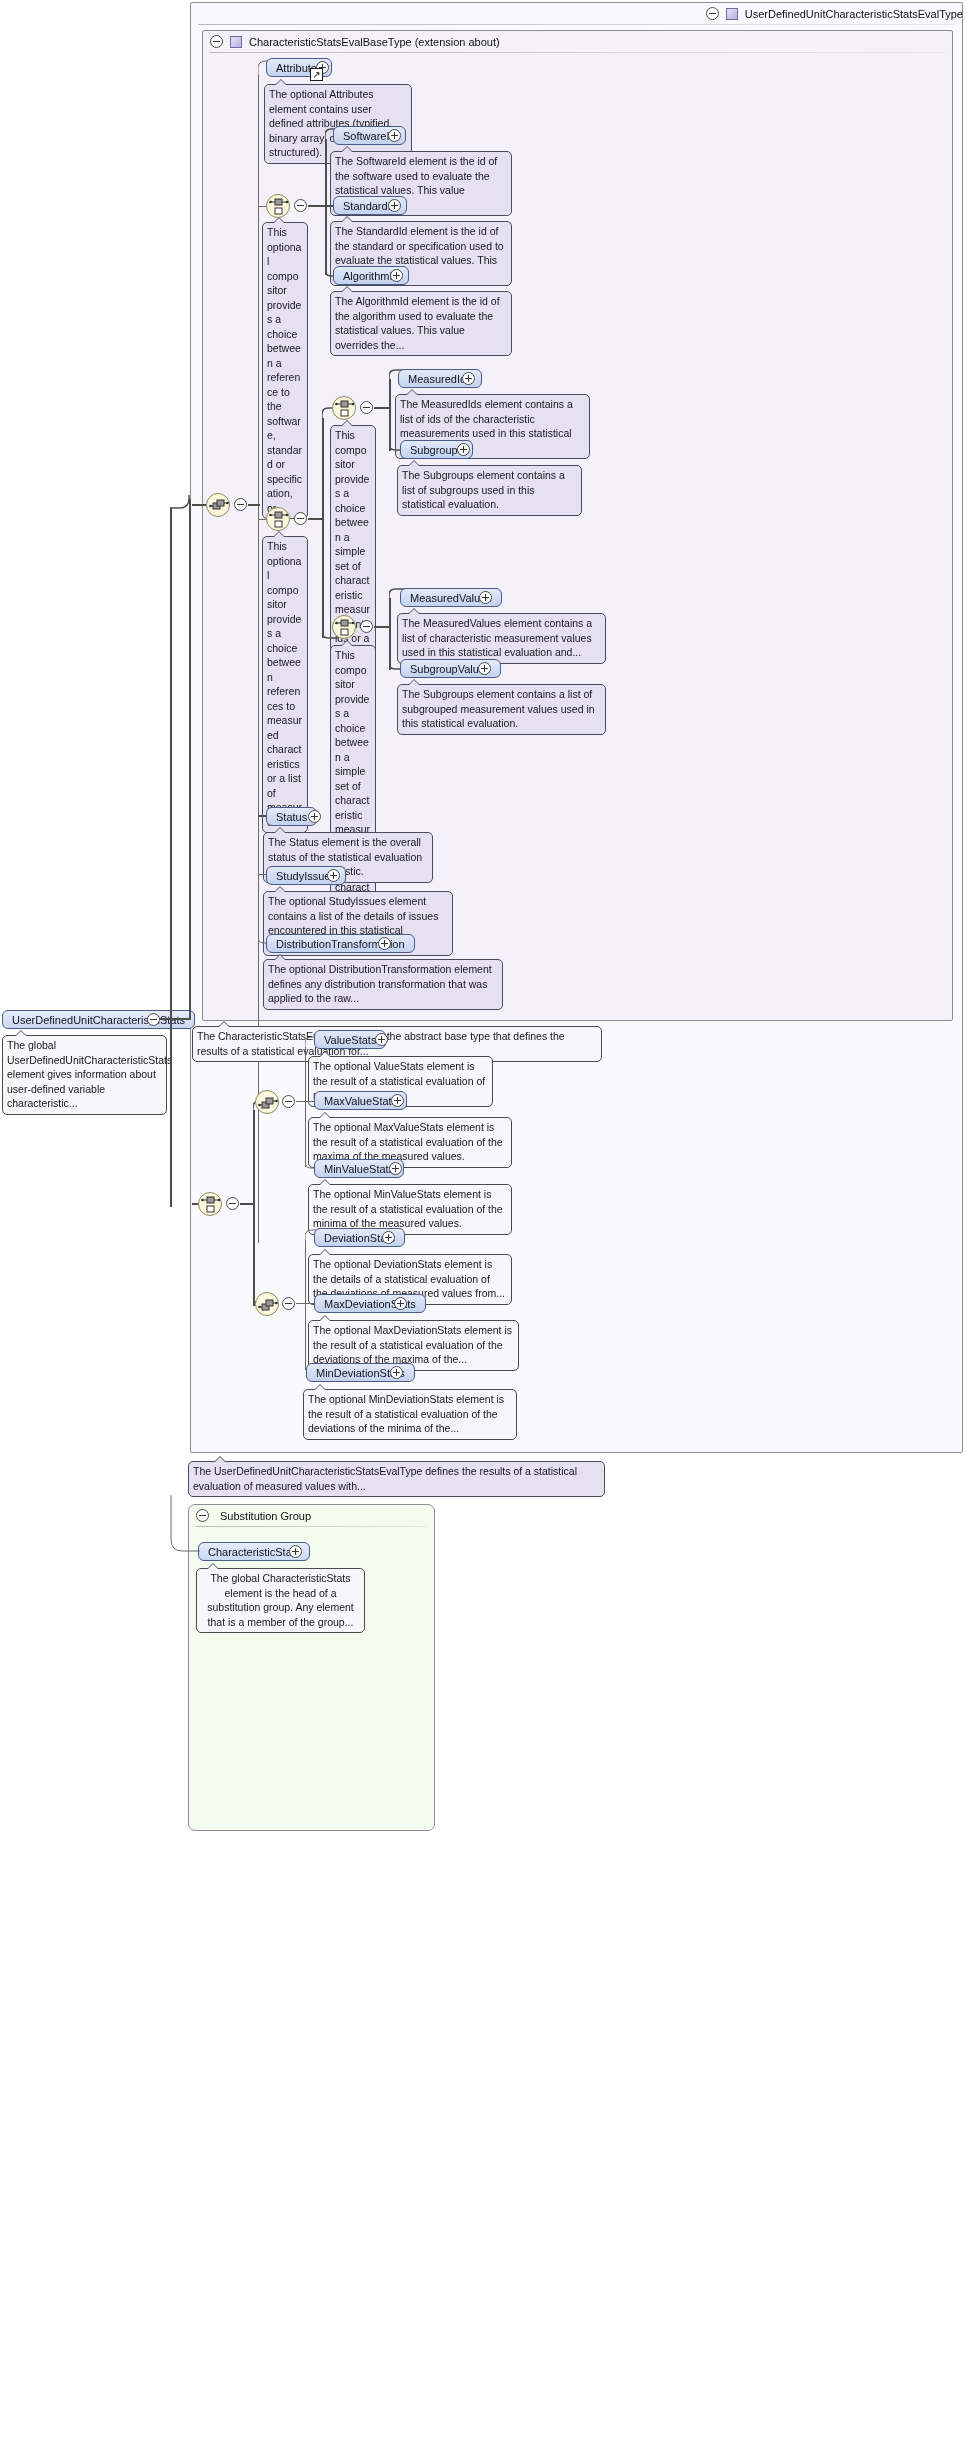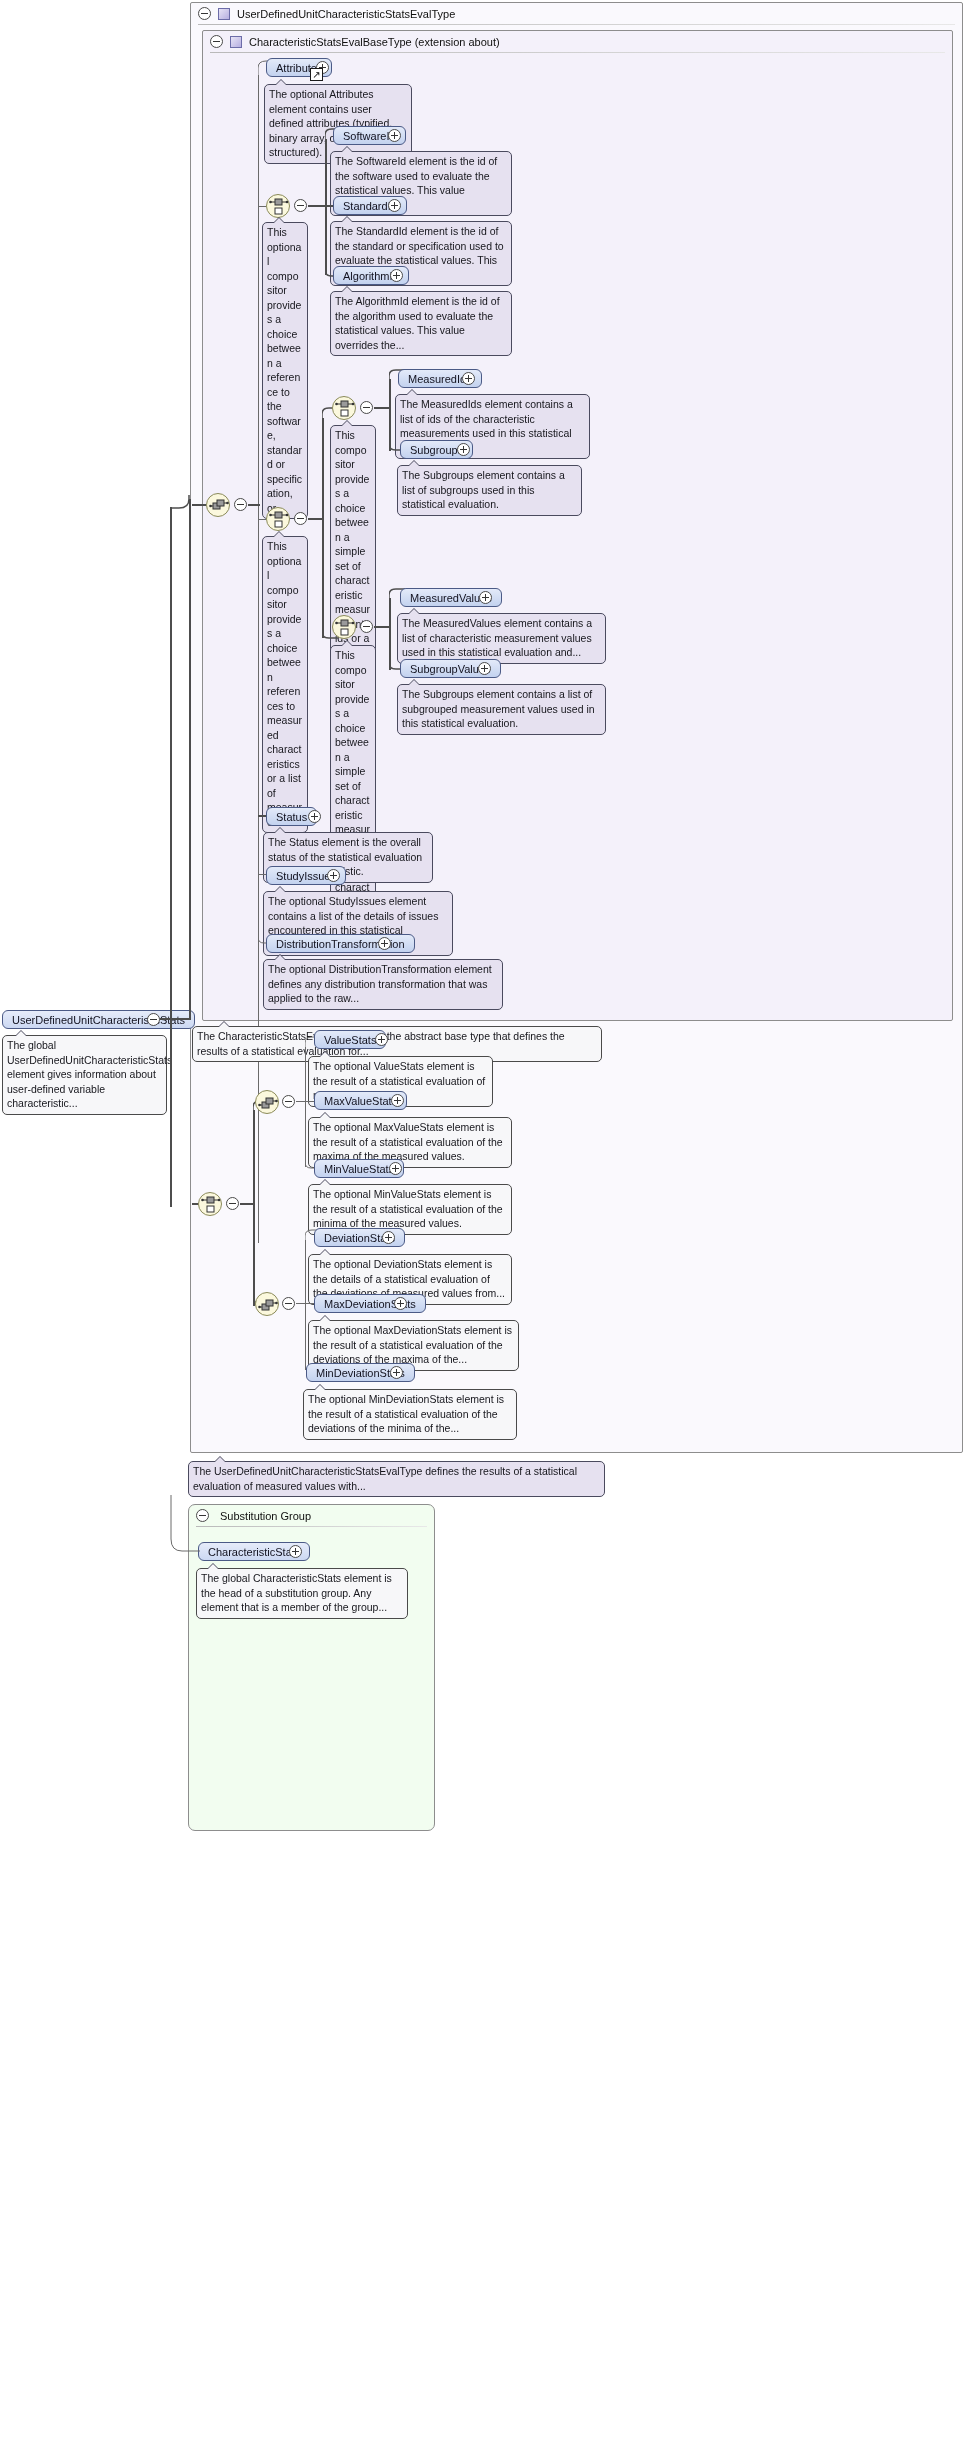--- a/index.html
+++ b/index.html
@@ -161,21 +161,21 @@
     color: #000;
   }
 </style>
 </head>
 <body>
 
 <div id="canvas">
 
   <div class="typebox outer" style="left:190px; top:2px; width:773px; height:1451px;"></div>
 
-  <div class="typehdr" style="left:190px; top:2px; width:773px;">
+  <div class="typehdr" style="left:190px; top:2px; width:773px;justify-content:flex-end;">
     <span class="exp"></span>
     <span class="typeicon"></span>
     <span>UserDefinedUnitCharacteristicStatsEvalType</span>
     <span class="rule"></span>
   </div>
 
   <div class="typebox inner" style="left:202px; top:30px; width:751px; height:991px;"></div>
 
   <div class="typehdr" style="left:202px; top:30px; width:751px;">
     <span class="exp"></span>
@@ -567,21 +567,21 @@
   <div class="typehdr" style="left:188px; top:1504px; width:247px;">
     <span class="exp"></span>
     <span style="margin-left:4px;">Substitution Group</span>
     <span class="rule"></span>
   </div>
 
   <div class="elem plain" style="left:198px; top:1542px;">
     <span>CharacteristicStats</span>
   </div>
   <span class="exp plus elem-exp" style="left:289px; top:1545px;"></span>
-  <div class="anno light" style="--nx:10px; left:196px; top:1568px; width:212px;">
+  <div class="anno light" style="--nx:10px; left:196px; top:1568px; width:169px;text-align:center;">
     <span>The global CharacteristicStats element is the head of a substitution group. Any element that is a member of the group...</span>
   </div>
 
   <div class="curve" style="left:170px; top:1495px;">
     <svg width="30" height="62">
         <path d="M1,0 L1,44 Q1,56 12,56 L30,56" fill="none" stroke="#6a6a6a" stroke-width="1"></path>
       </svg>
   </div>
 
 </div>

